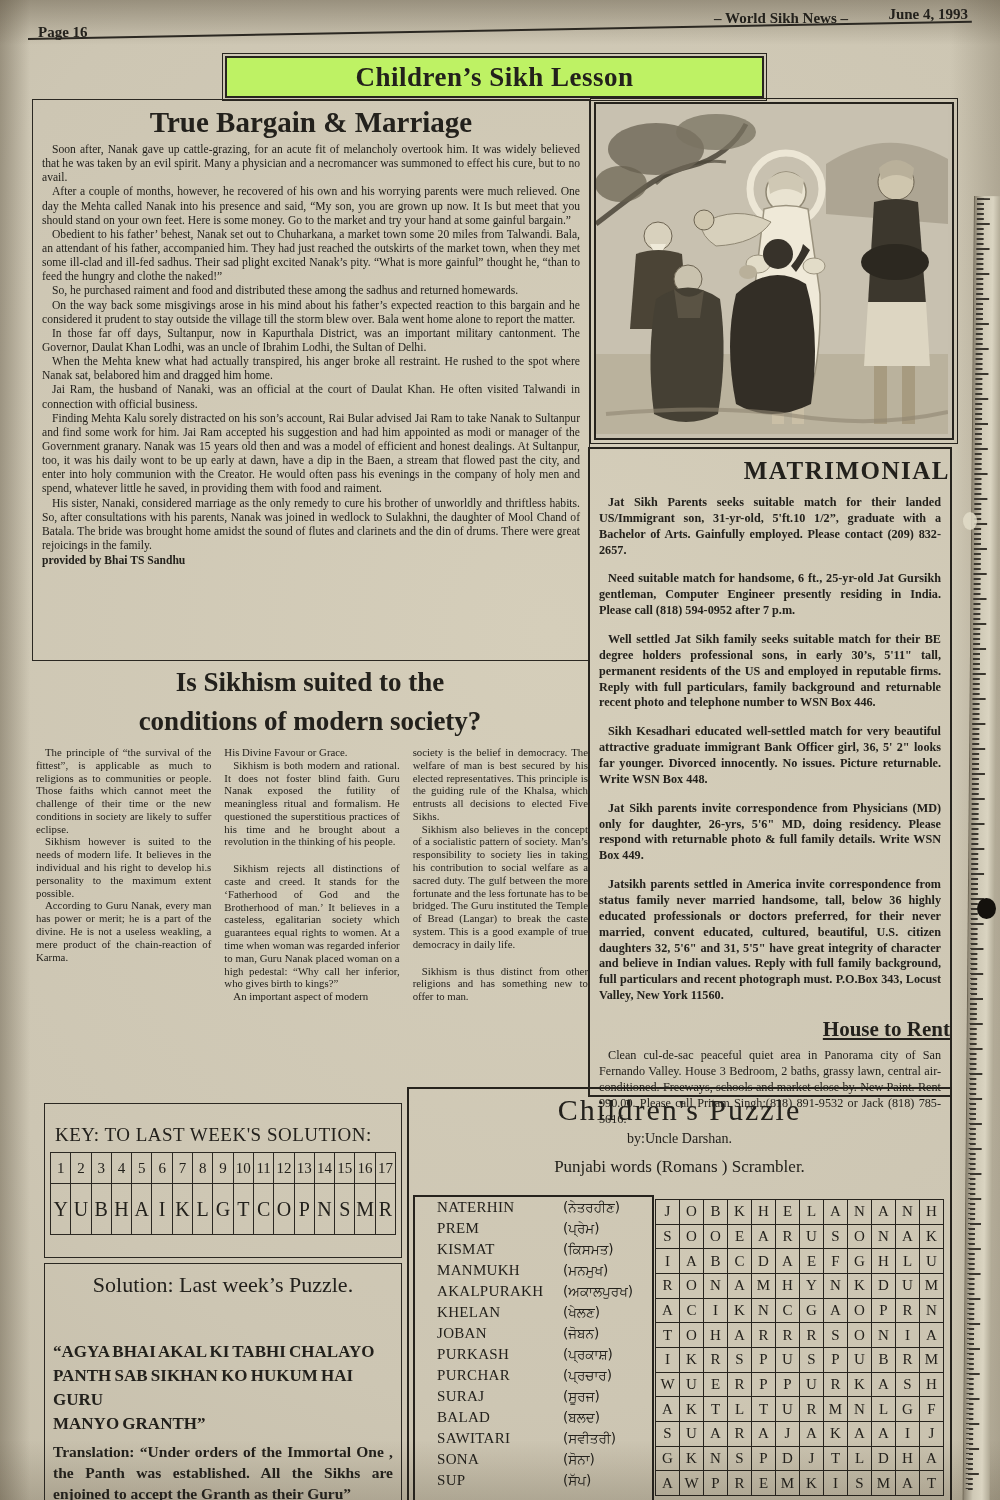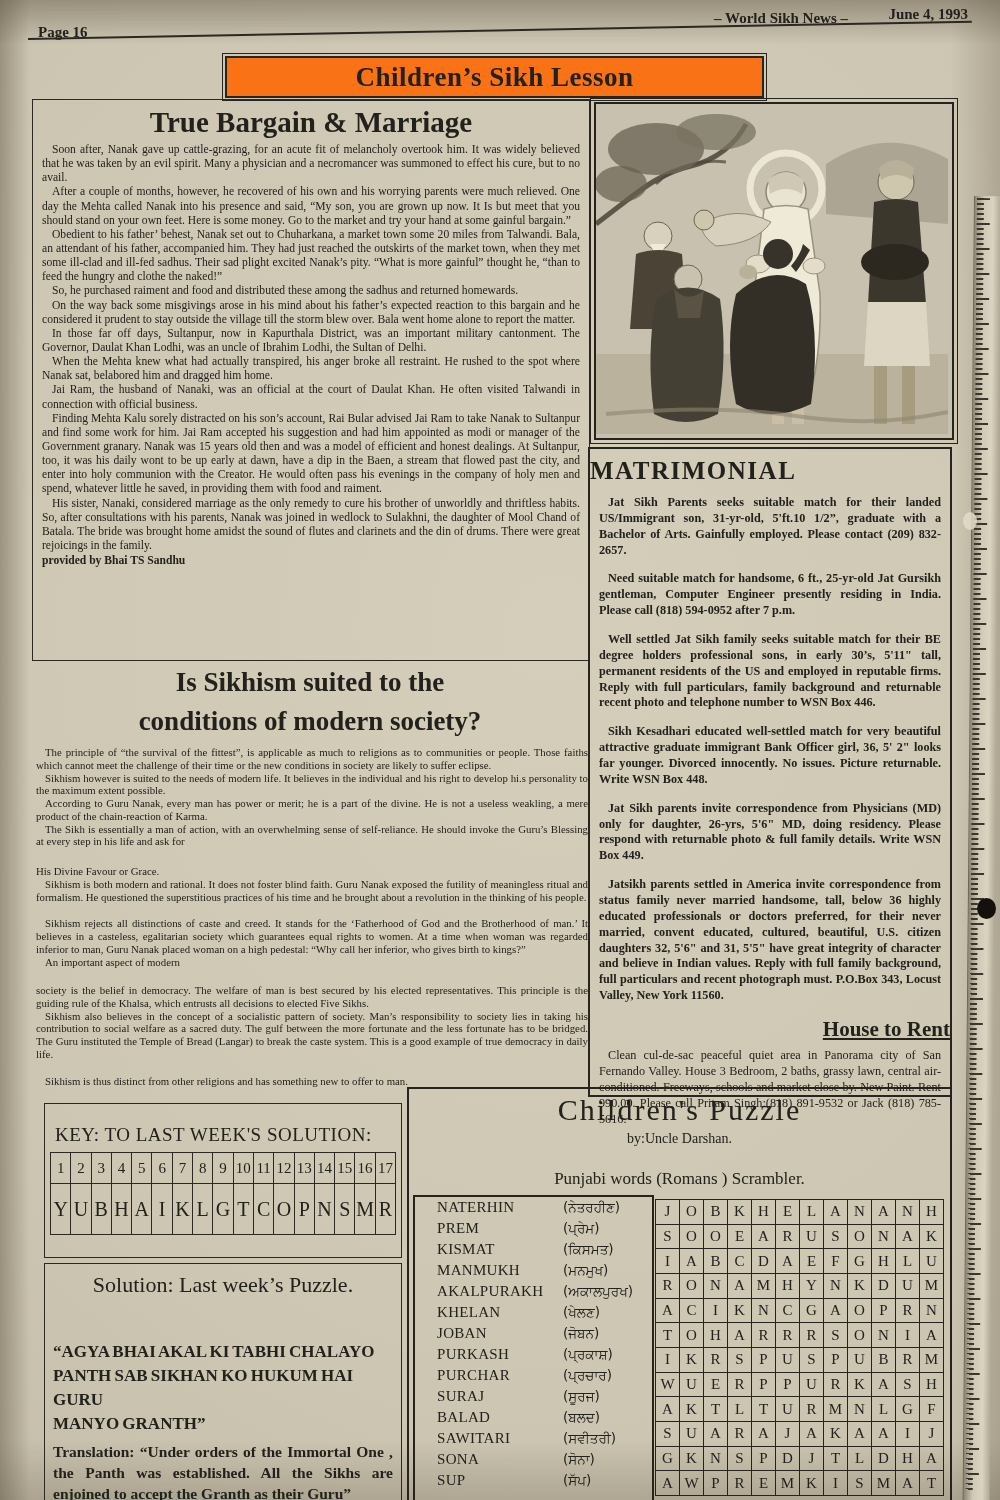--- a/index.html
+++ b/index.html
@@ -11,42 +11,42 @@
       linear-gradient(90deg, rgba(80,70,52,.40), rgba(80,70,52,0) 3%),
       linear-gradient(270deg, rgba(100,90,70,.30), rgba(100,90,70,0) 5%),
       linear-gradient(0deg, rgba(100,90,70,.28), rgba(100,90,70,0) 4%),
       radial-gradient(130% 100% at 55% 42%, #d5ceba 0%, #cdc6b3 52%, #bcb49f 100%);
   }
   .abs{position:absolute;}
   .rule{position:absolute;height:2px;background:#2b2822;}
   .hdr{font-weight:bold;font-size:15px;}
   .box{position:absolute;border:2px solid #28251f;}
   
-  .banner{left:225px;top:56px;width:535px;height:38px;background:#f97316;
+  .banner{left:225px;top:56px;width:535px;height:38px;background:#bef264;
           outline:1px solid #28251f;outline-offset:2px;text-align:center;}
   .banner .t{font-size:27px;font-weight:bold;line-height:38px;letter-spacing:.5px;}
   
   .a1{left:32px;top:99px;width:556px;height:560px;border:1.5px solid #2b2822;}
   .a1 h1{margin:6px 0 4px 0;text-align:center;font-size:29px;}
   .a1body{padding:0 9px;font-size:11.6px;line-height:1.22;text-align:justify;}
   .a1body p{margin:0;text-indent:10px;}
   .byline{font-weight:bold;margin-top:1px;font-size:11.6px;padding:0 9px;}
   
   .illus{left:594px;top:102px;width:356px;height:334px;border:2px solid #26231d;
          outline:1px solid #26231d;outline-offset:3px;background:#c7c0af;}
   
   .matri{left:588px;top:447px;width:360px;height:646px;}
-  .matri h2{margin:8px 0 6px 0;text-align:left;font-size:25px;letter-spacing:1.5px;}
+  .matri h2{margin:8px 0 6px 12px;text-align:right;font-size:25px;letter-spacing:1.5px;}
   .ads{padding:0 9px;font-size:12.2px;line-height:1.3;text-align:justify;}
   .ads p{margin:10px 0 13px 0;text-indent:9px;font-weight:bold;}
   .house-t{text-align:right;font-size:21px;font-weight:bold;text-decoration:underline;margin:2px 0 6px 0;}
   .house-b{padding:0 9px;font-size:12.2px;line-height:1.3;text-align:justify;text-indent:9px;margin:0;}
   
   .a2head{left:32px;top:663px;width:556px;text-align:center;font-size:27px;font-weight:bold;line-height:1.45;}
-  .cols{left:36px;top:746px;width:552px;height:344px;display:flex;gap:13px;flex-direction:column;}
+  .cols{left:36px;top:746px;width:552px;height:344px;display:flex;gap:13px;}
   .col{flex:1;font-size:10.8px;line-height:1.185;text-align:justify;}
   .col p{margin:0;text-indent:9px;}
   .col.cont p:first-child{text-indent:0;}
   .col2 p:nth-child(3){margin-top:14px;}
   .col3 p:nth-child(3){margin-top:14px;}
   
   .keybox{left:44px;top:1103px;width:356px;height:153px;border:1.5px solid #2b2822;}
   .keybox .kt{margin:20px 0 6px 10px;font-size:19px;letter-spacing:.5px;}
   .ktable{margin:0 auto;width:344px;border:1px solid #2b2822;}
   .krow{display:flex;}
@@ -56,21 +56,21 @@
   .krow.lets .kcell{height:50px;line-height:50px;font-size:20px;}
   
   .solbox{left:44px;top:1263px;width:356px;height:236px;border:1.5px solid #2b2822;}
   .solbox .st{margin-top:8px;text-align:center;font-size:22px;}
   .squote{margin:42px 8px 0 8px;font-weight:bold;font-size:17px;line-height:1.42;word-spacing:-1px;}
   .strans{margin:4px 8px 0 8px;font-size:15.5px;line-height:1.38;text-align:justify;font-weight:bold;}
   
   .puz{left:407px;top:1087px;width:541px;height:412px;border:2px solid #26231d;overflow:hidden;}
   .puz .pt{margin-top:4px;text-align:center;font-size:30px;letter-spacing:2px;}
   .puz .pb{text-align:center;font-size:14px;margin-top:4px;}
-  .puz .ps{text-align:center;font-size:17px;margin-top:22px;}
+  .puz .ps{text-align:center;font-size:17px;margin-top:10px;}
   .wlist{position:absolute;left:4px;top:106px;width:237px;height:304px;border:2px solid #26231d;overflow:hidden;}
   .wrow{display:flex;height:21px;align-items:center;}
   .wroman{width:126px;padding-left:22px;font-size:15px;letter-spacing:.3px;}
   .wpunj{font-size:13.5px;font-family:"DejaVu Sans","Liberation Serif",serif;}
   .grid{position:absolute;left:246px;top:110px;width:288px;height:296px;
         border-top:1.5px solid #26231d;border-left:1.5px solid #26231d;
         display:grid;grid-template-columns:repeat(12,1fr);grid-template-rows:repeat(12,1fr);}
   .gcell{border-right:1.5px solid #26231d;border-bottom:1.5px solid #26231d;
          display:flex;align-items:center;justify-content:center;font-size:15px;}
   
@@ -181,21 +181,20 @@
 
 <div class="abs a2head">
   <div>Is Sikhism suited to the</div>
   <div>conditions of modern society?</div>
 </div>
 <div class="abs cols">
   <div class="col col1 colbody">
       <p>The principle of “the survival of the fittest”, is applicable as much to religions as to communities or people. Those faiths which cannot meet the challenge of their time or the new conditions in society are likely to suffer eclipse.</p>
       <p>Sikhism however is suited to the needs of modern life. It believes in the individual and his right to develop hi.s personality to the maximum extent possible.</p>
       <p>According to Guru Nanak, every man has power or merit; he is a part of the divine. He is not a useless weakling, a mere product of the chain-reaction of Karma.</p>
-      <p>The Sikh is essentially a man of action, with an overwhelming sense of self-reliance. He should invoke the Guru’s Blessing at every step in his life and ask for</p>
     </div>
   <div class="col col2 cont colbody">
       <p>His Divine Favour or Grace.</p>
       <p>Sikhism is both modern and rational. It does not foster blind faith. Guru Nanak exposed the futility of meaningless ritual and formalism. He questioned the superstitious practices of his time and he brought about a revolution in the thinking of his people.</p>
       <p>Sikhism rejects all distinctions of caste and creed. It stands for the ‘Fatherhood of God and the Brotherhood of man.’ It believes in a casteless, egalitarian society which guarantees equal rights to women. At a time when woman was regarded inferior to man, Guru Nanak placed woman on a high pedestal: “Why call her inferior, who gives birth to kings?”</p>
       <p>An important aspect of modern</p>
     </div>
   <div class="col col3 cont colbody">
       <p>society is the belief in democracy. The welfare of man is best secured by his elected representatives. This principle is the guiding rule of the Khalsa, which entrusts all decisions to elected Five Sikhs.</p>
       <p>Sikhism also believes in the concept of a socialistic pattern of society. Man’s responsibility to society lies in taking his contribution to social welfare as a sacred duty. The gulf between the more fortunate and the less fortunate has to be bridged. The Guru instituted the Temple of Bread (Langar) to break the caste system. This is a good example of true democracy in daily life.</p>

